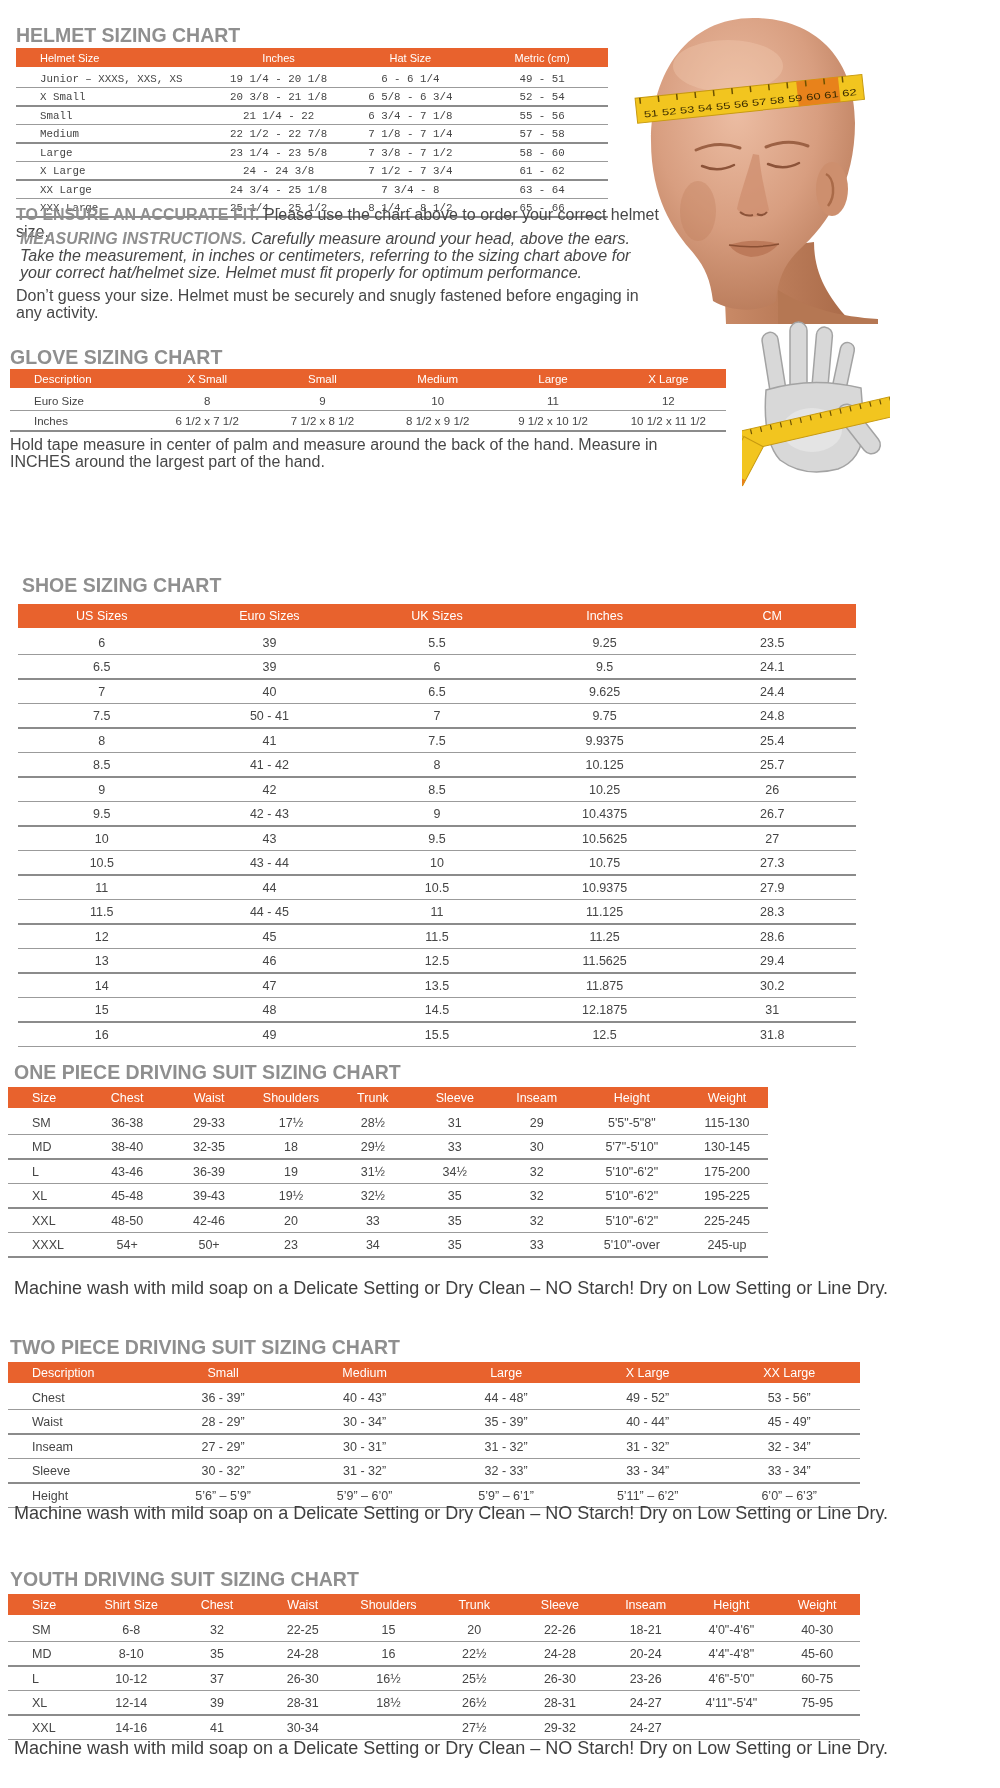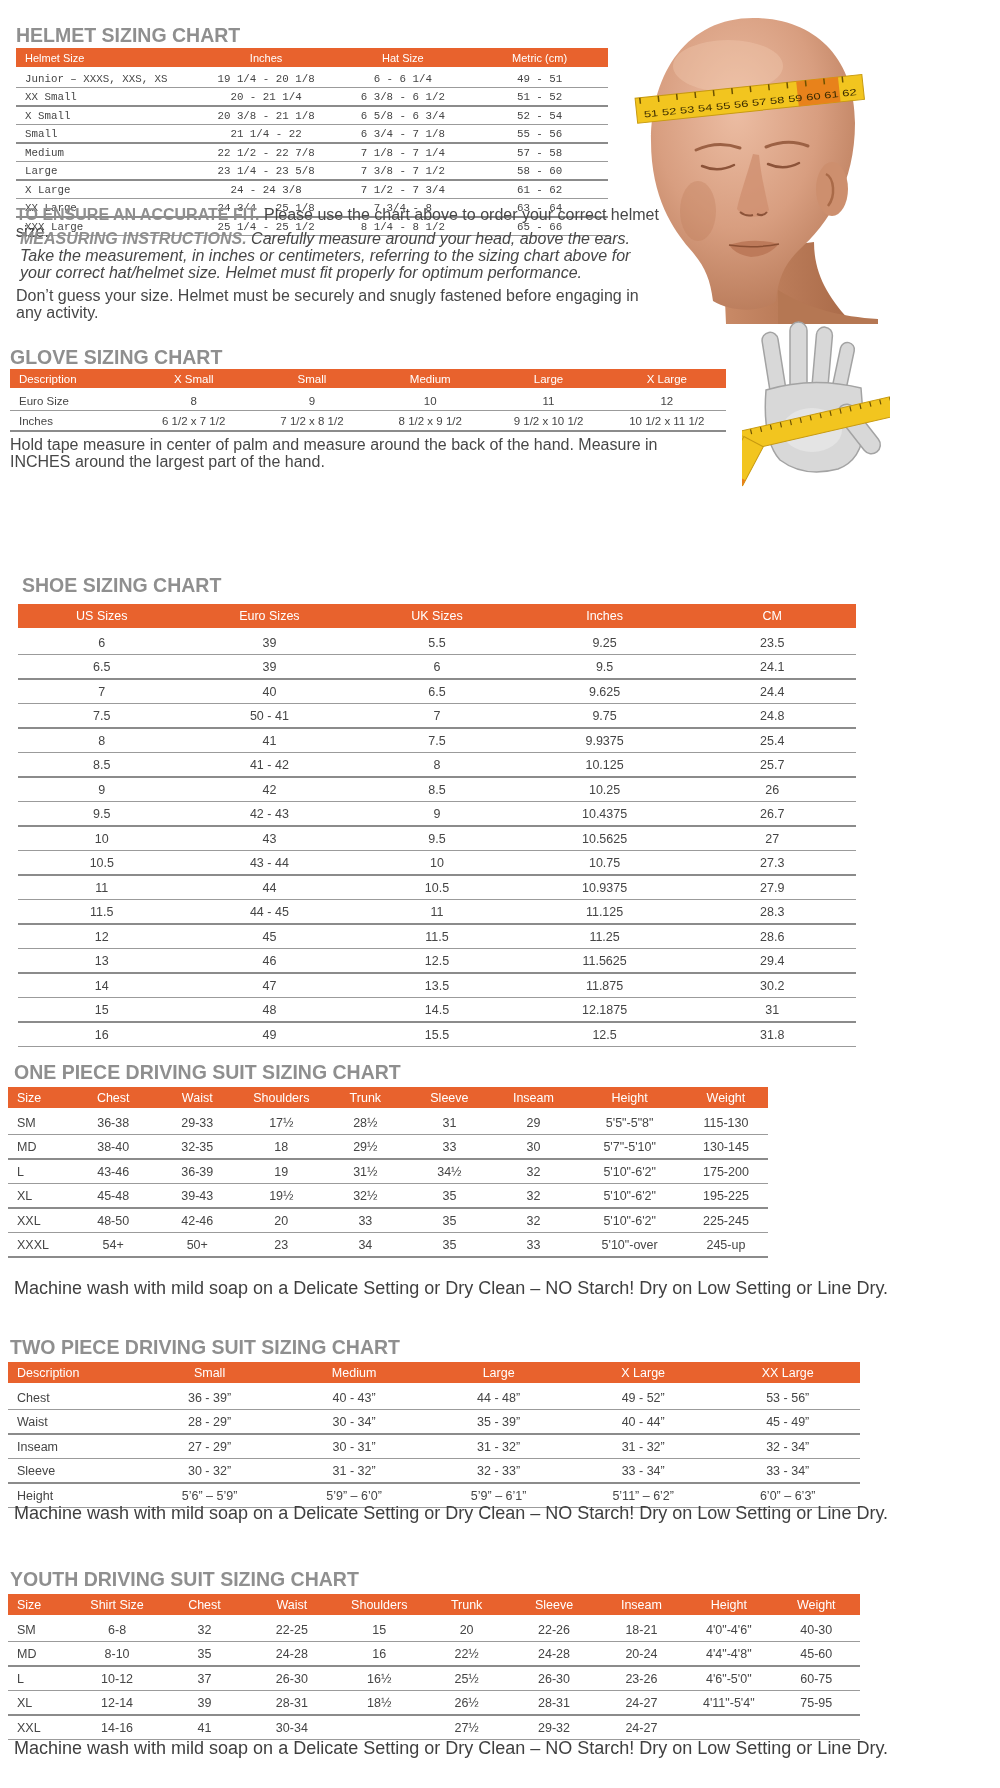--- a/index.html
+++ b/index.html
@@ -9,21 +9,21 @@
   .chart-title{position:absolute;margin:0;font-size:19.5px;font-weight:bold;
         color:#8f8f8f;letter-spacing:0px;white-space:nowrap;}
 
   table{position:absolute;border-collapse:collapse;table-layout:fixed;}
   th{background:var(--accent,#E8622D);color:#fff;font-weight:normal;text-align:center;
      overflow:hidden;white-space:nowrap;}
   td{color:#454545;text-align:center;overflow:hidden;white-space:nowrap;}
   thead tr{border-bottom:3px solid #fff;}
   tbody tr{border-bottom:1px solid #9b9b9b;}
   tbody tr:nth-child(even){border-bottom:2px solid #8b8b8b;}
-  .left-first th:first-child,.left-first td:first-child{text-align:left;padding-left:9px;}
+  .left-first th:first-child,.left-first td:first-child{text-align:left;padding-left:24px;}
 
   
   #helmet-table{left:16px;top:48px;width:592px;}
   #helmet-table th{font-size:11px;height:17px;}
   #helmet-table td{font-size:10.8px;height:15px;font-family:Liberation Mono, monospace;}
   #helmet-table th:first-child{width:29%;}
 
   
   #glove-table{left:10px;top:369px;width:716px;}
   #glove-table th{font-size:11.5px;height:17px;}
@@ -74,26 +74,20 @@
           <th>Hat Size</th>
           <th>Metric (cm)</th>
         </tr>
       </thead>
       <tbody>
         <tr>
           <td>Junior –  XXXS, XXS, XS</td>
           <td>19 1/4 - 20 1/8</td>
           <td>6 - 6 1/4</td>
           <td>49 - 51</td>
-        </tr>
-        <tr>
-          <td>XX Small</td>
-          <td>20 - 21 1/4</td>
-          <td>6 3/8 - 6 1/2</td>
-          <td>51 - 52</td>
         </tr>
         <tr>
           <td>X Small</td>
           <td>20 3/8 - 21 1/8</td>
           <td>6 5/8 - 6 3/4</td>
           <td>52 - 54</td>
         </tr>
         <tr>
           <td>Small</td>
           <td>21 1/4 - 22</td>

